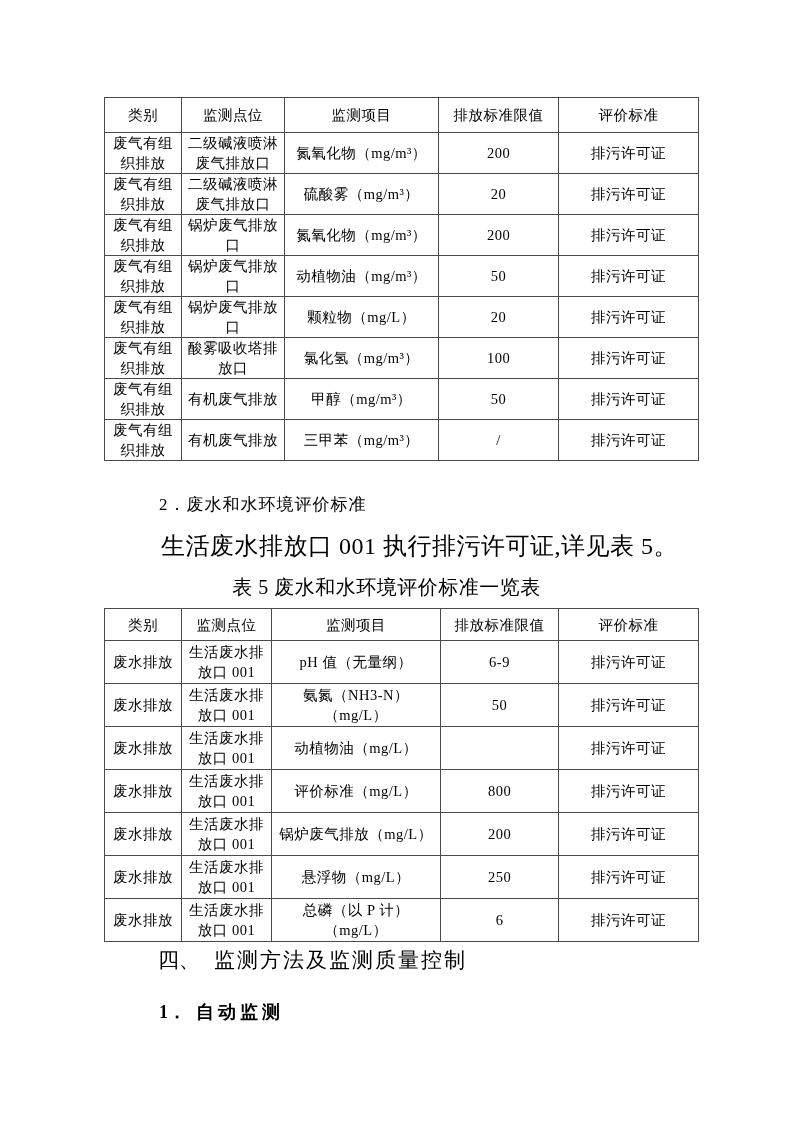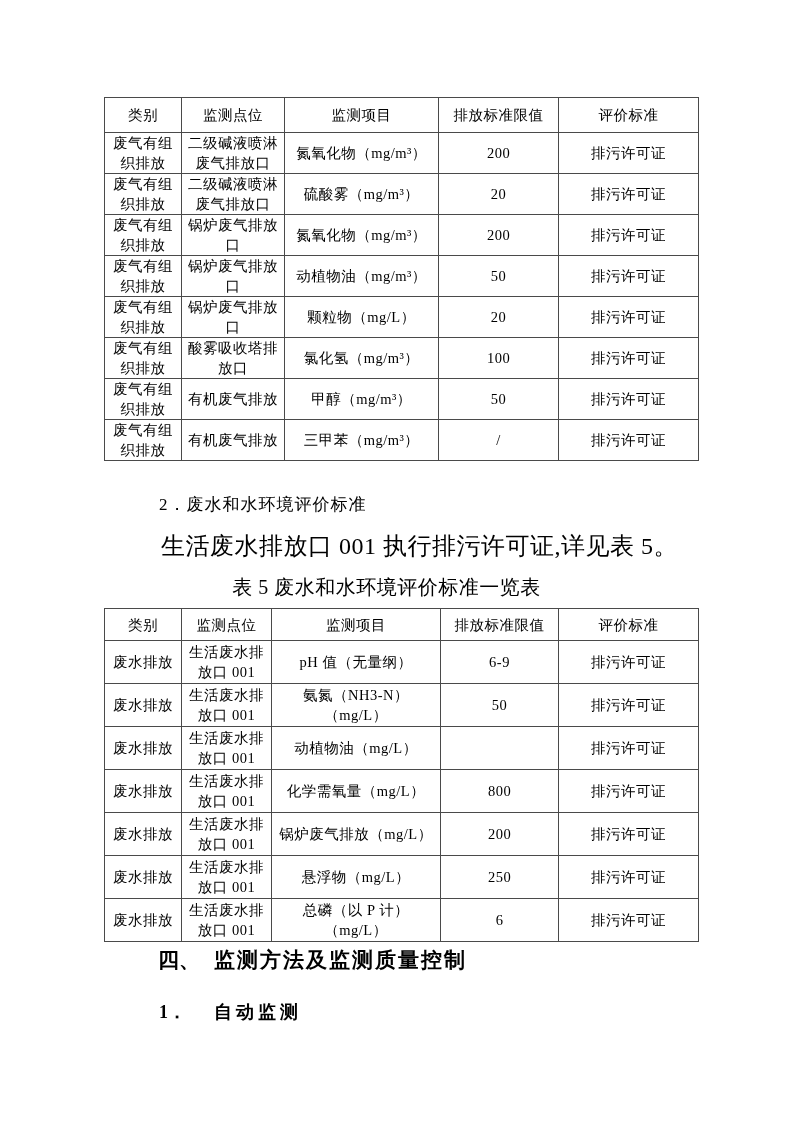--- a/index.html
+++ b/index.html
@@ -52,28 +52,28 @@
     font-size: 24px; letter-spacing: 0.5px;
   }
   .caption {
     left: 103px; top: 574px; width: 567px;
     text-align: center;
     font-size: 20px; letter-spacing: 0.5px;
   }
   .h4 {
     left: 158px; top: 946px;
     font-family: "Liberation Sans", "DejaVu Sans", sans-serif;
-    font-size: 21px; font-weight: bold;
+    font-size: 21px; font-weight: normal;
   }
   .h4 .ttl { margin-left: 14px; letter-spacing: 2px; }
   .sub1 {
     left: 159px; top: 1000px;
     font-size: 18px; font-weight: bold;
   }
-  .sub1 .ttl { margin-left: 28px; letter-spacing: 4px; }
+  .sub1 .ttl { margin-left: 10px; letter-spacing: 4px; }
 </style>
 </head>
 <body>
 
 <div>
 
   <table class="doc abs t1">
     <colgroup>
       <col style="width:77px">
         <col style="width:103px">
@@ -209,21 +209,21 @@
           <td>生活废水排
 放口 001</td>
           <td>动植物油（mg/L）</td>
           <td></td>
           <td>排污许可证</td>
         </tr>
         <tr>
           <td>废水排放</td>
           <td>生活废水排
 放口 001</td>
-          <td>化学需氧量（mg/L）</td>
+          <td>评价标准（mg/L）</td>
           <td>800</td>
           <td>排污许可证</td>
         </tr>
         <tr>
           <td>废水排放</td>
           <td>生活废水排
 放口 001</td>
           <td>锅炉废气排放（mg/L）</td>
           <td>200</td>
           <td>排污许可证</td>

